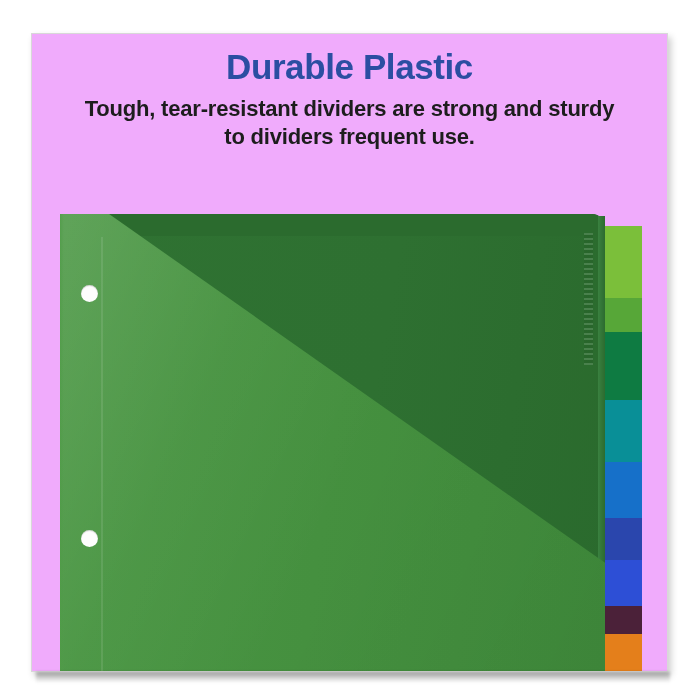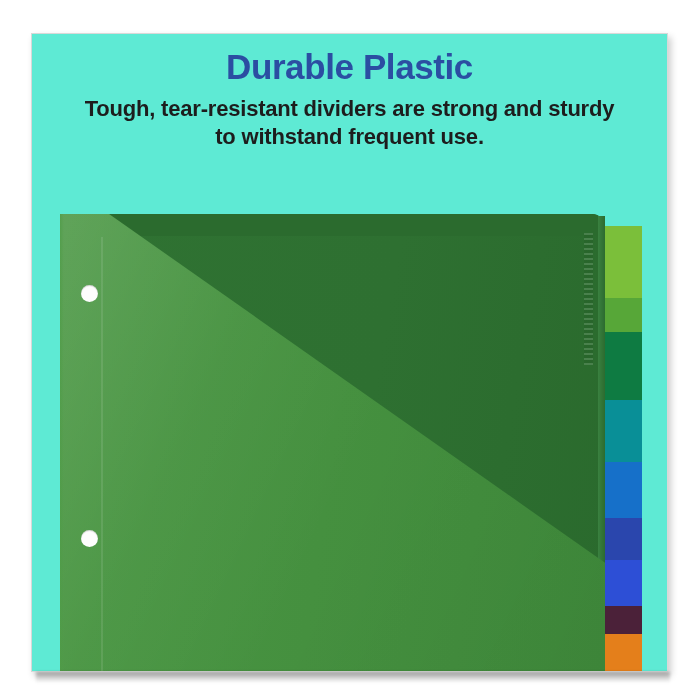--- a/index.html
+++ b/index.html
@@ -167,27 +167,27 @@
     position:absolute;
     left:36px; top:672px;
     width:634px; height:11px;
     background:linear-gradient(to bottom,rgba(0,0,0,0.26),rgba(0,0,0,0));
     filter:blur(1.5px);
   }
 </style>
 </head>
 <body>
 
-<div id="product-card" style="background: #5eead4; border-color: rgb(216, 216, 216);">
+<div id="product-card" style="background: #f0abfc; border-color: rgb(216, 216, 216);">
 
   <div id="headline-block">
     <div id="headline-title" style="color: rgb(43, 78, 162);">Durable Plastic</div>
     <div id="headline-sub" style="color: rgb(29, 29, 29);">
       <span>Tough, tear-resistant dividers are strong and sturdy</span><br>
-      <span>to withstand frequent use.</span>
+      <span>to dividers frequent use.</span>
     </div>
   </div>
 
   <div id="divider-photo">
 
     <div id="tab-strip" style="filter: saturate(1.05);">
         <div class="tab-band" style="top: 0px; height: 72px; background: linear-gradient(rgb(125, 190, 63), rgb(125, 190, 63)); box-shadow: rgba(0, 0, 0, 0) 0px 0px 0px 0px inset;"></div>
         <div class="tab-band" style="top: 72px; height: 34px; background: linear-gradient(rgb(90, 166, 60), rgb(90, 166, 60)); box-shadow: rgba(0, 0, 0, 0) 0px 0px 0px 0px inset;"></div>
         <div class="tab-band" style="top: 106px; height: 68px; background: linear-gradient(rgb(18, 122, 67), rgb(18, 122, 67)); box-shadow: rgba(0, 0, 0, 0) 0px 0px 0px 0px inset;"></div>
         <div class="tab-band" style="top: 174px; height: 62px; background: linear-gradient(rgb(14, 142, 149), rgb(14, 142, 149)); box-shadow: rgba(0, 0, 0, 0) 0px 0px 0px 0px inset;"></div>

